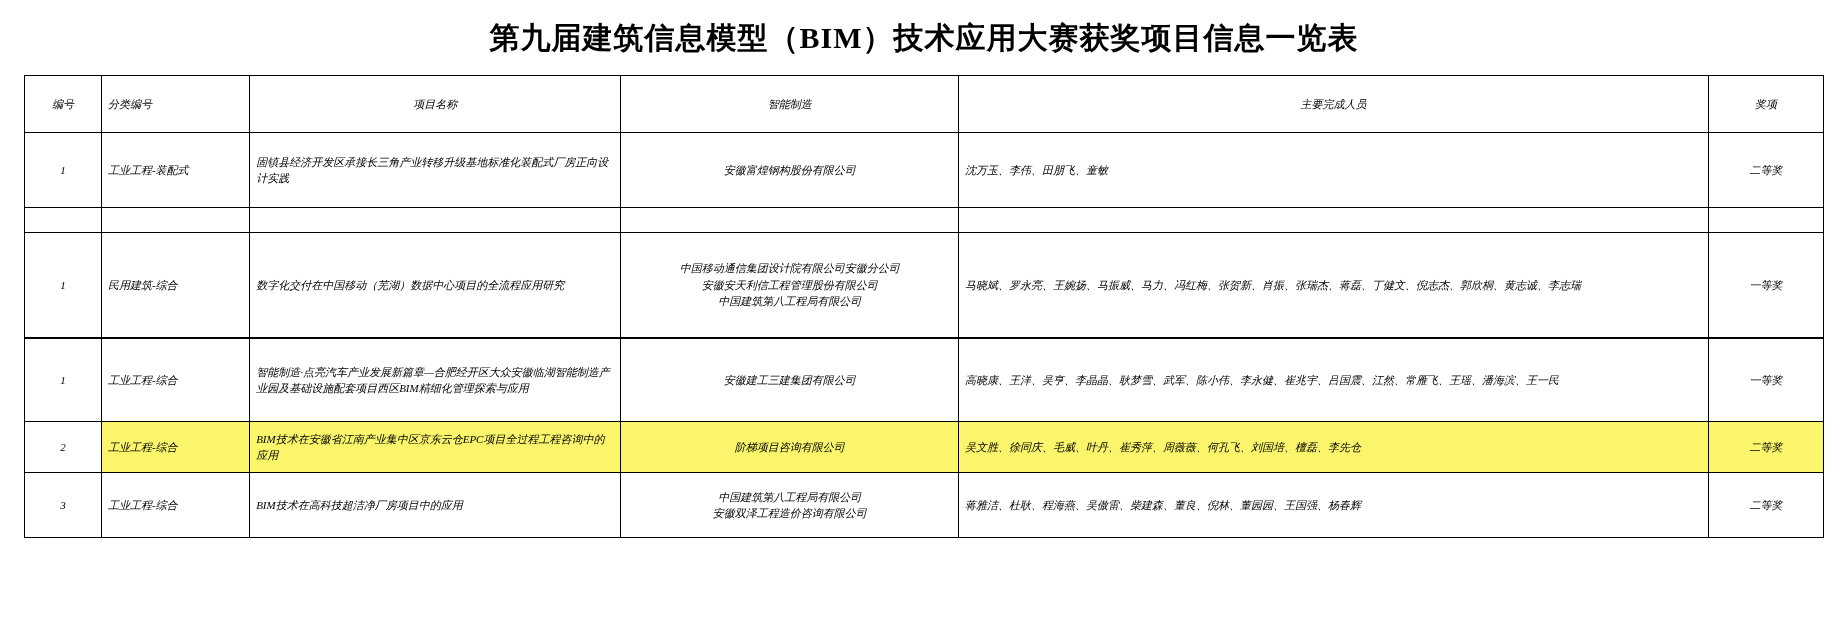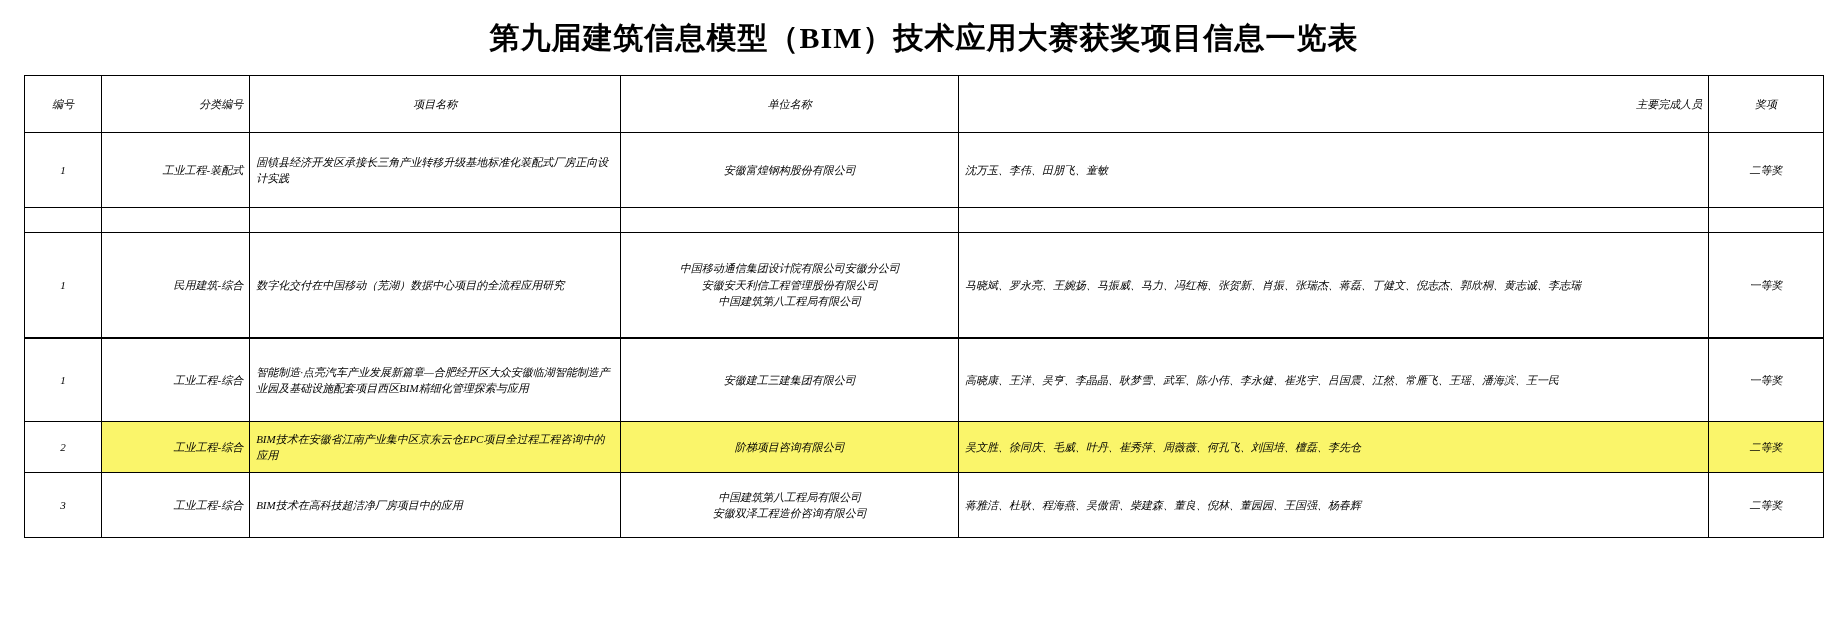--- a/index.html
+++ b/index.html
@@ -45,24 +45,24 @@
     font-family: "Liberation Serif", "DejaVu Serif", serif;
     font-style: italic;
   }
   thead th {
     text-align: center;
     font-size: 19px;
     font-weight: bold;
     height: 48px;
   }
   .c-num    { width: 56px;  text-align: center; }
-  .c-cat    { width: 120px; text-align: right; }
+  .c-cat    { width: 120px; text-align: left; }
   .c-proj   { width: 320px; text-align: center; }
   .c-unit   { width: 290px; text-align: center; }
-  .c-people { width: 660px; text-align: right; }
+  .c-people { width: 660px; text-align: center; }
   .c-award  { width: 90px;  text-align: center; }
 
   td.c-proj { text-align: left; margin-left: 32px; }
   td.c-people { text-align: left; }
 
   tr.spacer td {
     height: 24px;
     padding: 0;
   }
   tr.r1 td { height: 66px; }
@@ -91,21 +91,21 @@
 <div class="page">
 
   <div class="doc-title">第九届建筑信息模型（BIM）技术应用大赛获奖项目信息一览表</div>
 
   <table class="main">
     <thead>
       <tr>
         <th class="c-num">编号</th>
         <th class="c-cat">分类编号</th>
         <th class="c-proj">项目名称</th>
-        <th class="c-unit">单位名称</th>
+        <th class="c-unit">智能制造</th>
         <th class="c-people">主要完成人员</th>
         <th class="c-award">奖项</th>
       </tr>
     </thead>
     <tbody>
 
       <tr class="r1">
         <td class="c-num">1</td>
         <td class="c-cat">工业工程-装配式</td>
         <td class="c-proj">固镇县经济开发区承接长三角产业转移升级基地标准化装配式厂房正向设计实践</td>

